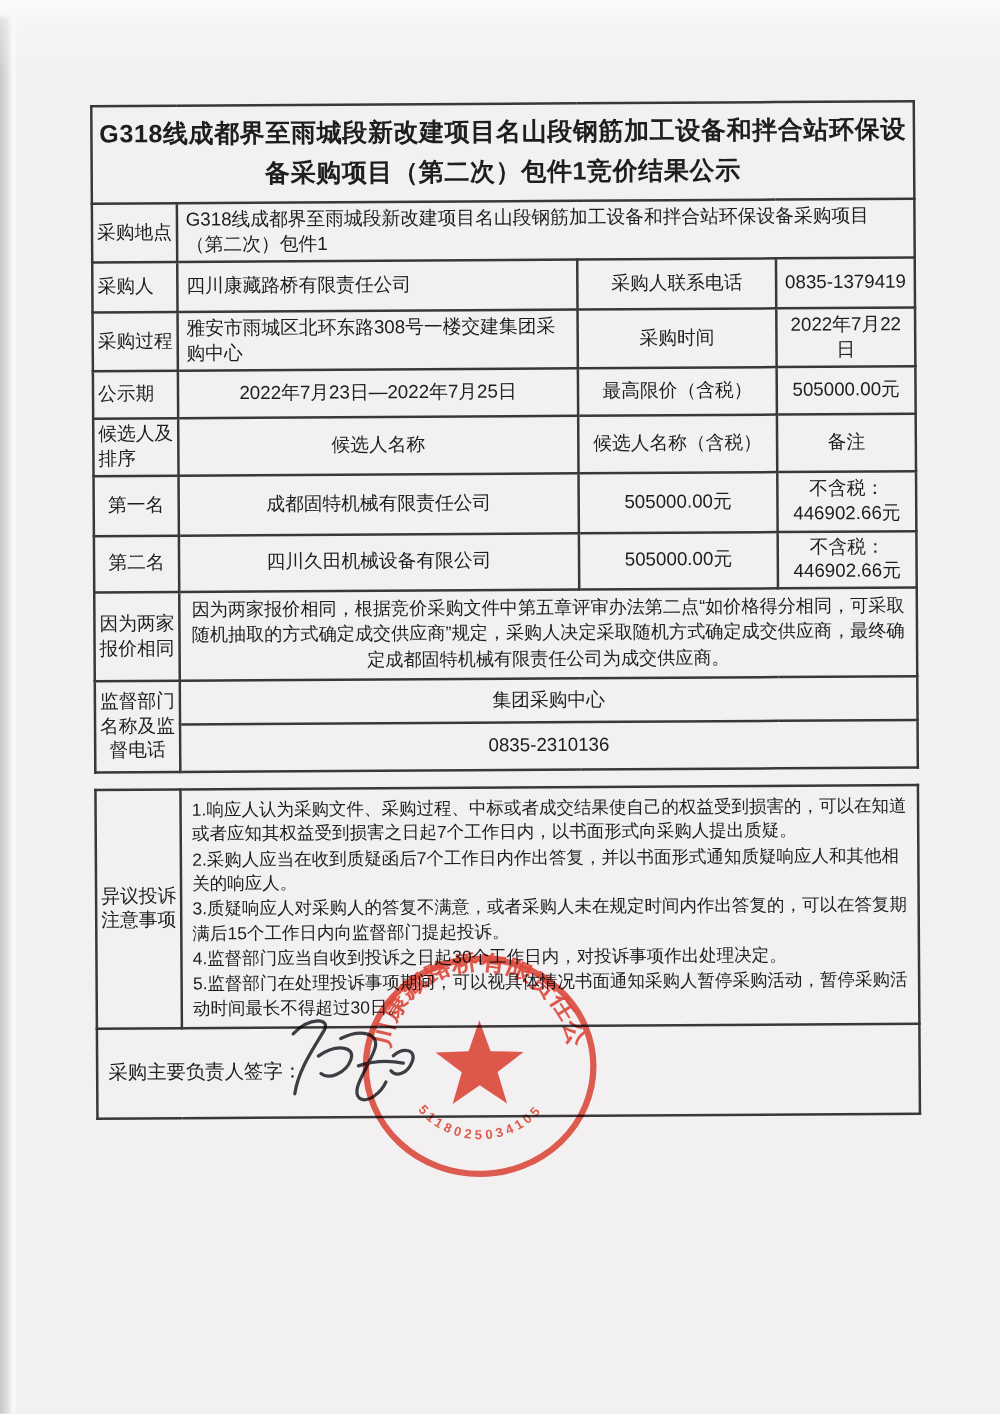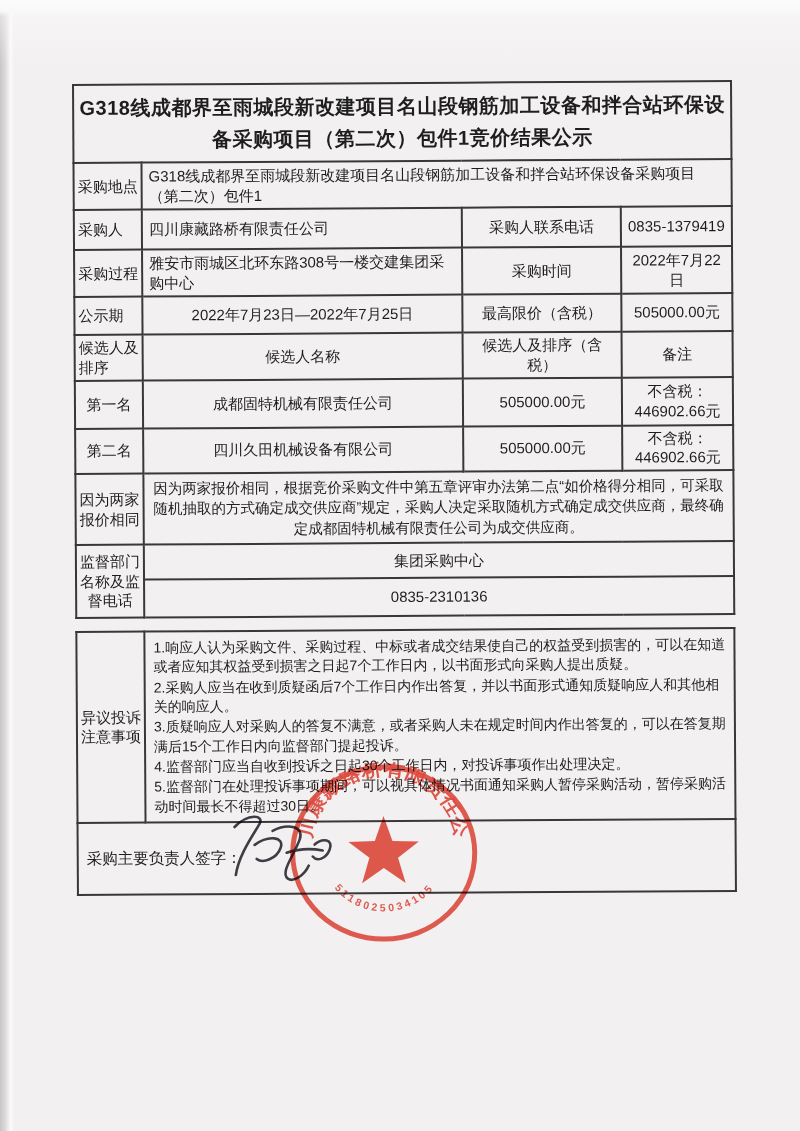--- a/index.html
+++ b/index.html
@@ -99,21 +99,21 @@
       </tr>
       <tr>
         <td class="lab left" style="height:38px">公示期</td>
         <td class="center">2022年7月23日—2022年7月25日</td>
         <td class="center">最高限价（含税）</td>
         <td class="center">505000.00元</td>
       </tr>
       <tr>
         <td class="lab left" style="height:41px">候选人及排序</td>
         <td class="center">候选人名称</td>
-        <td class="center">候选人及排序（含税）</td>
+        <td class="center">候选人名称（含税）</td>
         <td class="center">备注</td>
       </tr>
       <tr>
         <td class="lab center" style="height:48px">第一名</td>
         <td class="center">成都固特机械有限责任公司</td>
         <td class="center">505000.00元</td>
         <td class="center pre">不含税：
 446902.66元</td>
       </tr>
       <tr>

